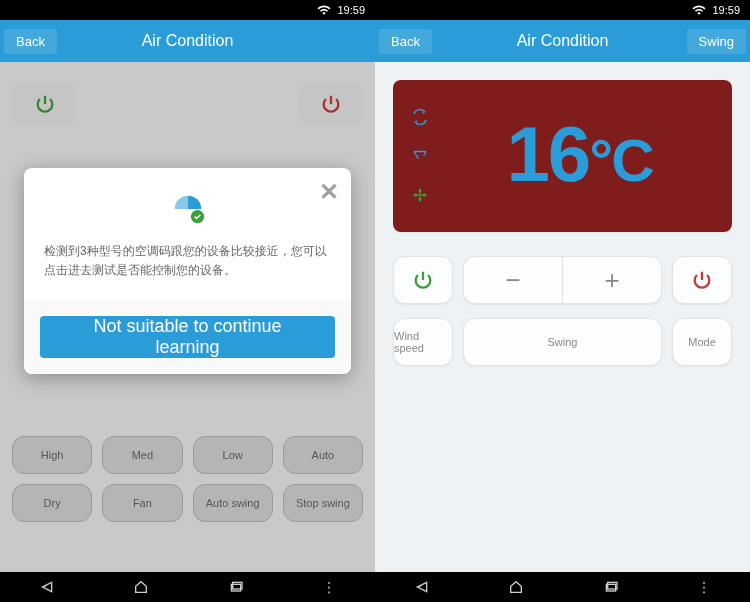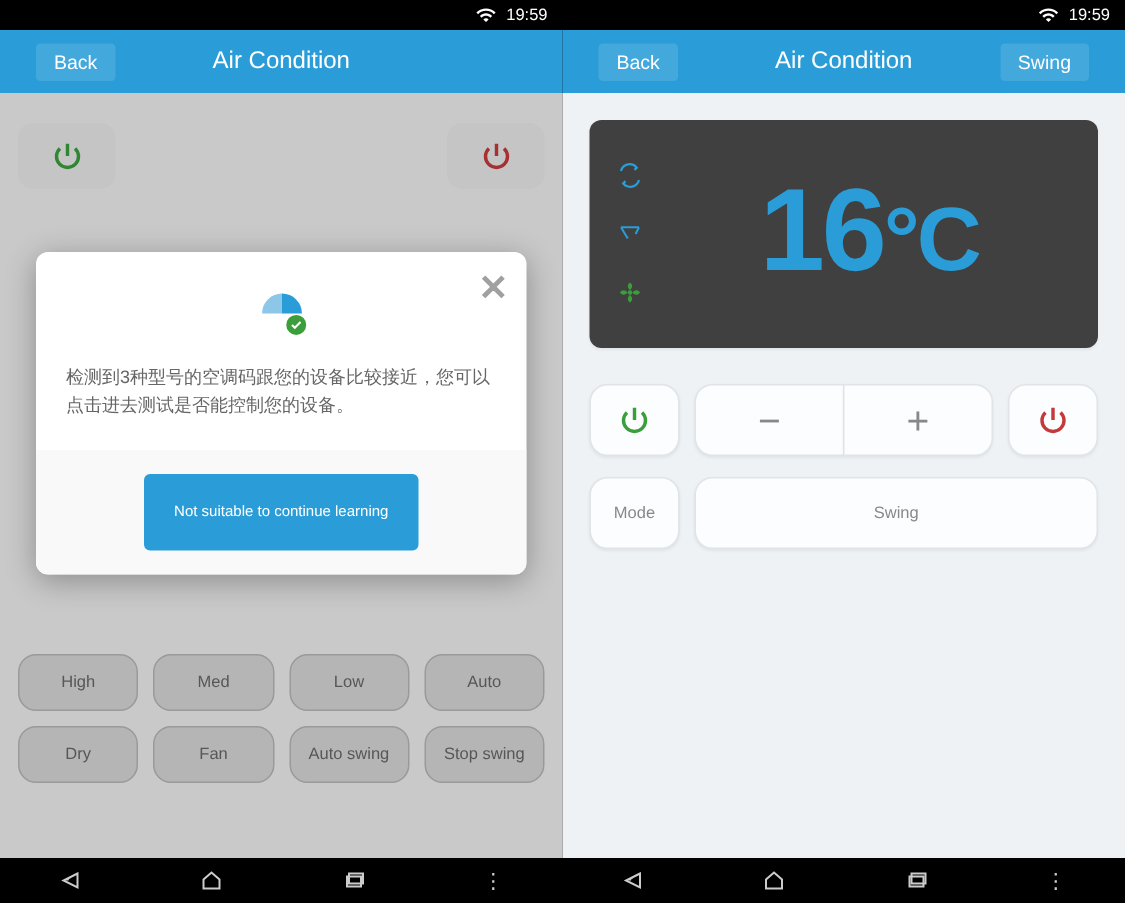--- a/index.html
+++ b/index.html
@@ -5,46 +5,46 @@
 * { margin: 0; padding: 0; box-sizing: border-box; font-family: Arial, sans-serif; }
 body { width: 750px; height: 602px; background: #000; display: flex; }
 .screen { width: 375px; height: 474px; position: relative; }
 
 
 .status-bar { height: 20px; background: #000; display: flex; justify-content: flex-end; align-items: center; padding-right: 10px; gap: 6px; color: #fff; font-size: 11px; }
 .wifi-icon { width: 14px; height: 14px; }
 .time { font-size: 11px; }
 
 
-.header { height: 42px; background: #2a9dd8; display: flex; align-items: center; padding: 0 24px; position: relative; }
+.header { height: 42px; background: #2a9dd8; display: flex; align-items: center; padding: 0 4px; position: relative; }
 .header-btn { background: rgba(255,255,255,0.12); color: #fff; font-size: 13px; padding: 5px 12px; border-radius: 3px; border: none; cursor: pointer; }
 .header-title { position: absolute; left: 50%; transform: translateX(-50%); color: #fff; font-size: 16px; }
 .header-right { margin-left: auto; }
 
 
 .left-body { background: #c9c9c9; height: 510px; position: relative; }
 .dimmed-content { filter: brightness(0.85); padding: 20px 12px; }
 .power-row { display: flex; justify-content: space-between; margin-bottom: 310px; }
 .power-btn { width: 65px; height: 44px; background: #e8e8e8; border-radius: 10px; display: flex; align-items: center; justify-content: center; }
 .btn-grid { display: grid; grid-template-columns: repeat(4, 1fr); gap: 10px; }
 .grid-btn { height: 38px; background: #d5d5d5; border: 1px solid #b5b5b5; border-radius: 12px; display: flex; align-items: center; justify-content: center; font-size: 11px; color: #666; }
 
 
 .modal { position: absolute; top: 106px; left: 24px; right: 24px; background: #fff; border-radius: 8px; box-shadow: 0 4px 20px rgba(0,0,0,0.3); padding: 0; overflow: hidden; }
 .modal-close { position: absolute; top: 10px; right: 12px; font-size: 24px; color: #a0a0a0; font-weight: bold; cursor: pointer; }
 .modal-icon { display: flex; justify-content: center; padding-top: 22px; padding-bottom: 14px; }
 .modal-text { text-align: left; font-size: 12px; color: #666; padding: 0 20px 20px; line-height: 1.6; }
 .modal-list { }
 .modal-item { border-top: 1px solid #d8d8d8; padding: 14px 16px; font-size: 12px; color: #555; background: #f9f9f9; }
 .modal-action { padding: 16px; display: flex; justify-content: center; background: #f9f9f9; }
-.modal-btn { background: #2a9dd8; color: #fff; border: none; padding: 20px 20px; border-radius: 4px; font-size: 10px; cursor: pointer; }
+.modal-btn { background: #2a9dd8; color: #fff; border: none; padding: 0 20px; border-radius: 4px; font-size: 18px; cursor: pointer; }
 
 
 .right-body { background: #eef2f5; height: 510px; padding: 18px; }
-.display-panel { background: #404040; border-radius: 8px; height: 152px; display: flex; margin-bottom: 24px; box-shadow: 0 1px 2px rgba(0,0,0,0.05); }
+.display-panel { background: #7f1d1d; border-radius: 8px; height: 152px; display: flex; margin-bottom: 24px; box-shadow: 0 1px 2px rgba(0,0,0,0.05); }
 .display-icons { width: 54px; display: flex; flex-direction: column; justify-content: space-around; align-items: center; padding: 18px 0; }
 .display-temp { flex: 1; display: flex; align-items: center; justify-content: center; padding-right: 20px; }
 .temp-text { font-family: 'Courier New', monospace; font-size: 78px; font-weight: bold; color: #2a9dd8; letter-spacing: -2px; font-stretch: condensed; }
 
 .control-row { display: flex; gap: 10px; margin-bottom: 14px; }
 .ctrl-btn { height: 48px; background: #fcfdfe; border: 1px solid #e0e4e8; border-radius: 12px; display: flex; align-items: center; justify-content: center; box-shadow: 0 1px 2px rgba(0,0,0,0.06); cursor: pointer; }
 .ctrl-small { width: 60px; }
 .ctrl-wide { flex: 1; }
 .temp-adjust { flex: 1; display: flex; }
 .temp-half { flex: 1; height: 48px; background: #fcfdfe; border: 1px solid #e0e4e8; display: flex; align-items: center; justify-content: center; font-size: 26px; color: #888; cursor: pointer; box-shadow: 0 1px 2px rgba(0,0,0,0.06); }
@@ -172,25 +172,28 @@
       </div>
       <div class="ctrl-btn ctrl-small">
         <svg class="power-svg" viewBox="0 0 24 24" fill="none" stroke="#c43a3a" stroke-width="2.5">
             <path d="M12 3v9M6.5 6.5a8 8 0 1 0 11 0"></path>
           </svg>
       </div>
     </div>
 
     <div class="control-row">
       <div class="ctrl-btn ctrl-small">
-          <span class="ctrl-label">Mode</span>
+          <span class="ctrl-label">Wind speed</span>
         </div>
       <div class="ctrl-btn ctrl-wide">
           <span class="ctrl-label">Swing</span>
         </div>
+      <div class="ctrl-btn ctrl-small">
+          <span class="ctrl-label">Mode</span>
+        </div>
     </div>
   </div>
   <div class="nav-bar">
     <svg width="16" height="16" viewBox="0 0 24 24" fill="none" stroke="#ccc" stroke-width="2">
         <path d="M19 5 L5 12 L19 19 Z M9 12 A3 3 0 0 1 12 9"></path>
       </svg>
     <svg width="16" height="16" viewBox="0 0 24 24" fill="none" stroke="#ccc" stroke-width="2">
         <path d="M4 20 L4 11 L12 4 L20 11 L20 20 Z"></path>
       </svg>
     <svg width="16" height="16" viewBox="0 0 24 24" fill="none" stroke="#ccc" stroke-width="2">

